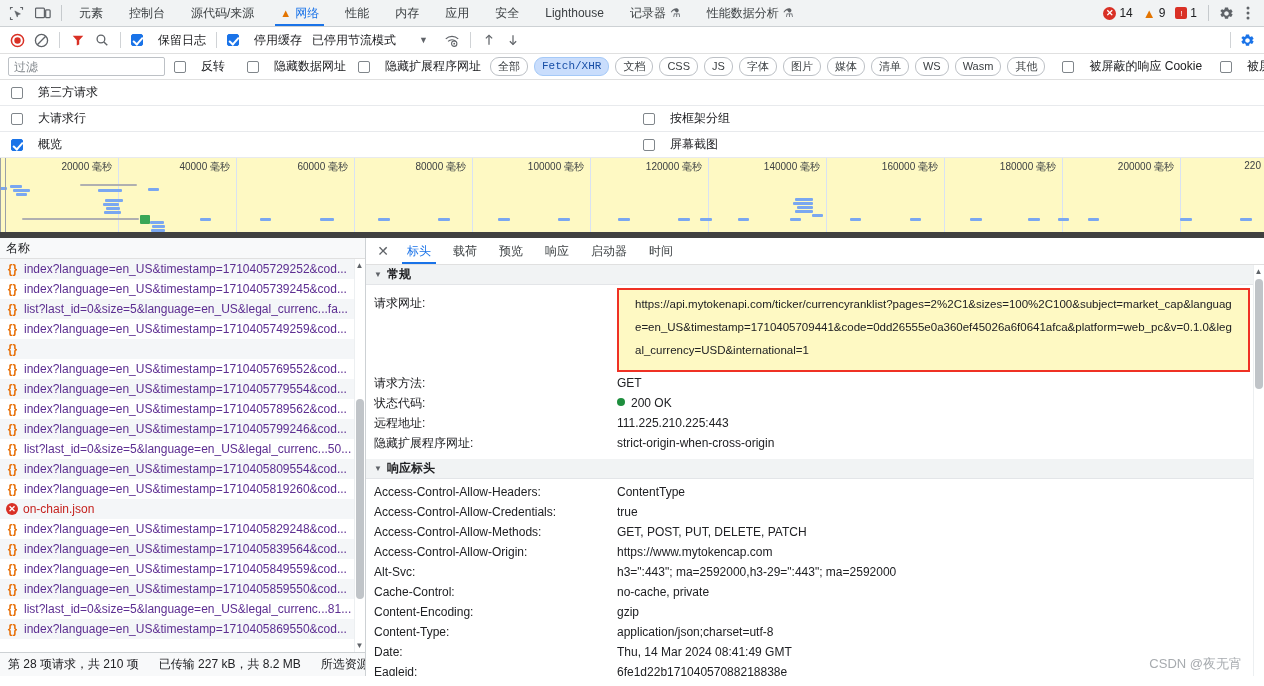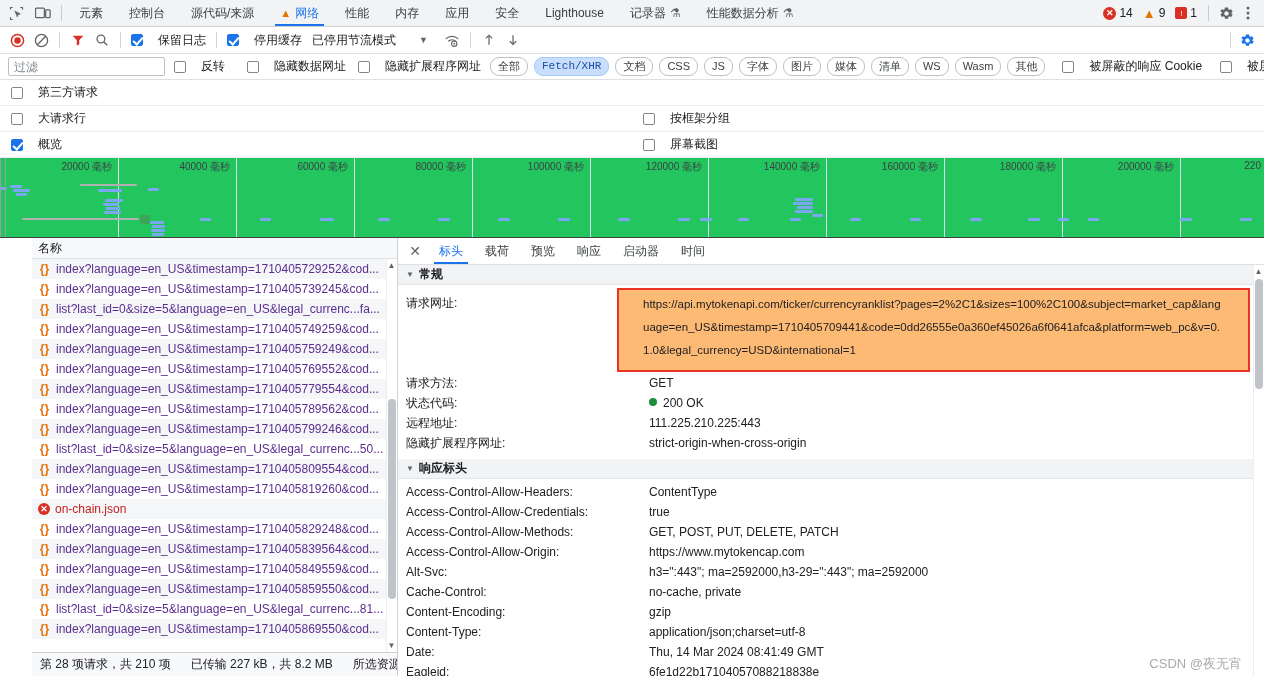--- a/index.html
+++ b/index.html
@@ -93,42 +93,42 @@
 
   
   .optrow {
     height: 26px; min-height: 26px; display: flex; align-items: center;
     padding: 0 8px; border-bottom: 1px solid #e8eaed; background: #fff; position: relative;
   }
   .opt-right { position: absolute; left: 640px; display: flex; align-items: center; }
 
   
   .overview {
-    height: 80px; min-height: 80px; position: relative; background: #22c55e;
-    border-bottom: 1px solid #404040; overflow: hidden;
+    height: 80px; min-height: 80px; position: relative; background: #fef9c3;
+    border-bottom: 6px solid #404040; overflow: hidden;
   }
   .ov-ruler { position: absolute; inset: 0; }
   .ov-tick { position: absolute; top: 0; bottom: 0; width: 1px; background: #d9e2f3; }
   .ov-lab {
     position: absolute; top: 2px; font-size: 10px; color: #3c4043;
     transform: translateX(-100%); padding-right: 3px; white-space: nowrap;
   }
   .bar { position: absolute; height: 3px; background: #7aa7f0; border-radius: 1px; }
   .bar.g { background: #3aa757; }
   .bar.gray { background: #b0b0b0; }
   .sel-overlay {
     position: absolute; top: 0; bottom: 0; background: rgba(255,255,255,0);
     border-left: 1px solid #9aa0a6; border-right: 1px solid #9aa0a6;
   }
 
   
   .main { flex: 1; display: flex; min-height: 0; }
 
   
-  .reqpane { width: 366px; min-width: 366px; display: flex; flex-direction: column; border-right: 1px solid #cdd1d4; background: #fff; margin-left: 32px; }
+  .reqpane { width: 366px; min-width: 366px; display: flex; flex-direction: column; border-right: 1px solid #cdd1d4; background: #fff; }
   .reqhead {
     height: 21px; min-height: 21px; display: flex; align-items: center;
     padding: 0 6px; font-size: 12px; color: #202124;
     border-bottom: 1px solid #e0e0e0; background: #f8f9fa;
   }
   .reqlist { flex: 1; overflow: hidden; position: relative; }
   .req-row {
     height: 20px; display: flex; align-items: center; gap: 5px;
     padding: 0 4px 0 6px; font-size: 12px; cursor: pointer; white-space: nowrap;
   }
@@ -187,21 +187,21 @@
     background: #f1f3f4; padding: 0 8px; font-size: 12px; font-weight: bold; color: #202124;
     border-bottom: 1px solid #e3e5e8;
   }
   .tri { font-size: 8px; color: #5f6368; }
   .kv { display: flex; font-size: 12px; line-height: 20px; padding: 0 8px; align-items: flex-start; }
   .k { width: 243px; min-width: 243px; color: #202124; }
   .v { color: #202124; word-break: break-all; }
   .dot-green { display: inline-block; width: 8px; height: 8px; border-radius: 50%; background: #1e8e3e; margin-right: 6px; vertical-align: 1px; }
   .url-box {
     position: absolute; left: 617px; top: 288px; width: 633px; height: 84px;
-    border: 2px solid #ef3124; background: #fdba74; padding: 3px 24px;
+    border: 2px solid #ef3124; background: #fef9c3; padding: 3px 16px;
     font-size: 11.5px; line-height: 23px; color: #202124; word-break: break-all; overflow: hidden;
   }
   .gen-kvs { padding-top: 4px; }
   .scroll-right {
     position: absolute; right: 0; top: 0; bottom: 0; width: 11px;
     background: #fff; border-left: 1px solid #eceff1;
   }
   .watermark {
     position: absolute; right: 22px; bottom: 3px; font-size: 13px; color: #a7abaf;
     pointer-events: none; z-index: 40; white-space: nowrap;
@@ -523,21 +523,20 @@
         <div class="req-row">
           <span class="ico-json">{}</span>
           <span class="req-name">list?last_id=0&amp;size=5&amp;language=en_US&amp;legal_currenc...fa...</span>
         </div>
         <div class="req-row">
           <span class="ico-json">{}</span>
           <span class="req-name">index?language=en_US&amp;timestamp=1710405749259&amp;cod...</span>
         </div>
         <div class="req-row">
           <span class="ico-json">{}</span>
-          <span class="req-name">index?language=en_US&amp;timestamp=1710405759249&amp;cod...</span>
         </div>
         <div class="req-row">
           <span class="ico-json">{}</span>
           <span class="req-name">index?language=en_US&amp;timestamp=1710405769552&amp;cod...</span>
         </div>
         <div class="req-row">
           <span class="ico-json">{}</span>
           <span class="req-name">index?language=en_US&amp;timestamp=1710405779554&amp;cod...</span>
         </div>
         <div class="req-row">

